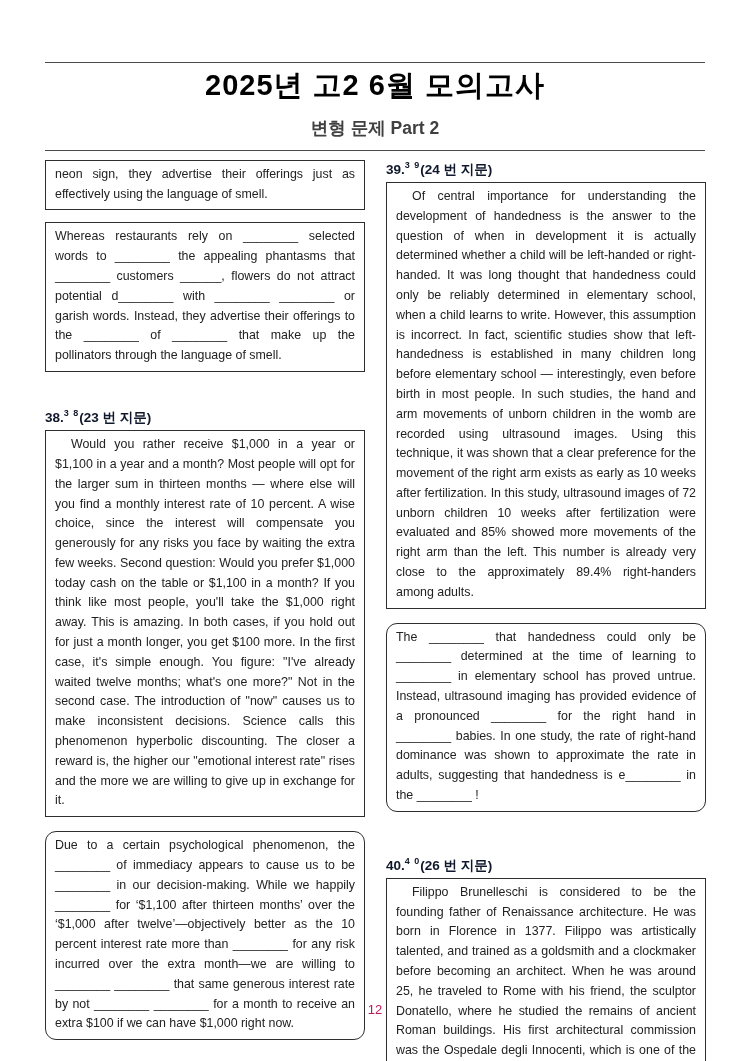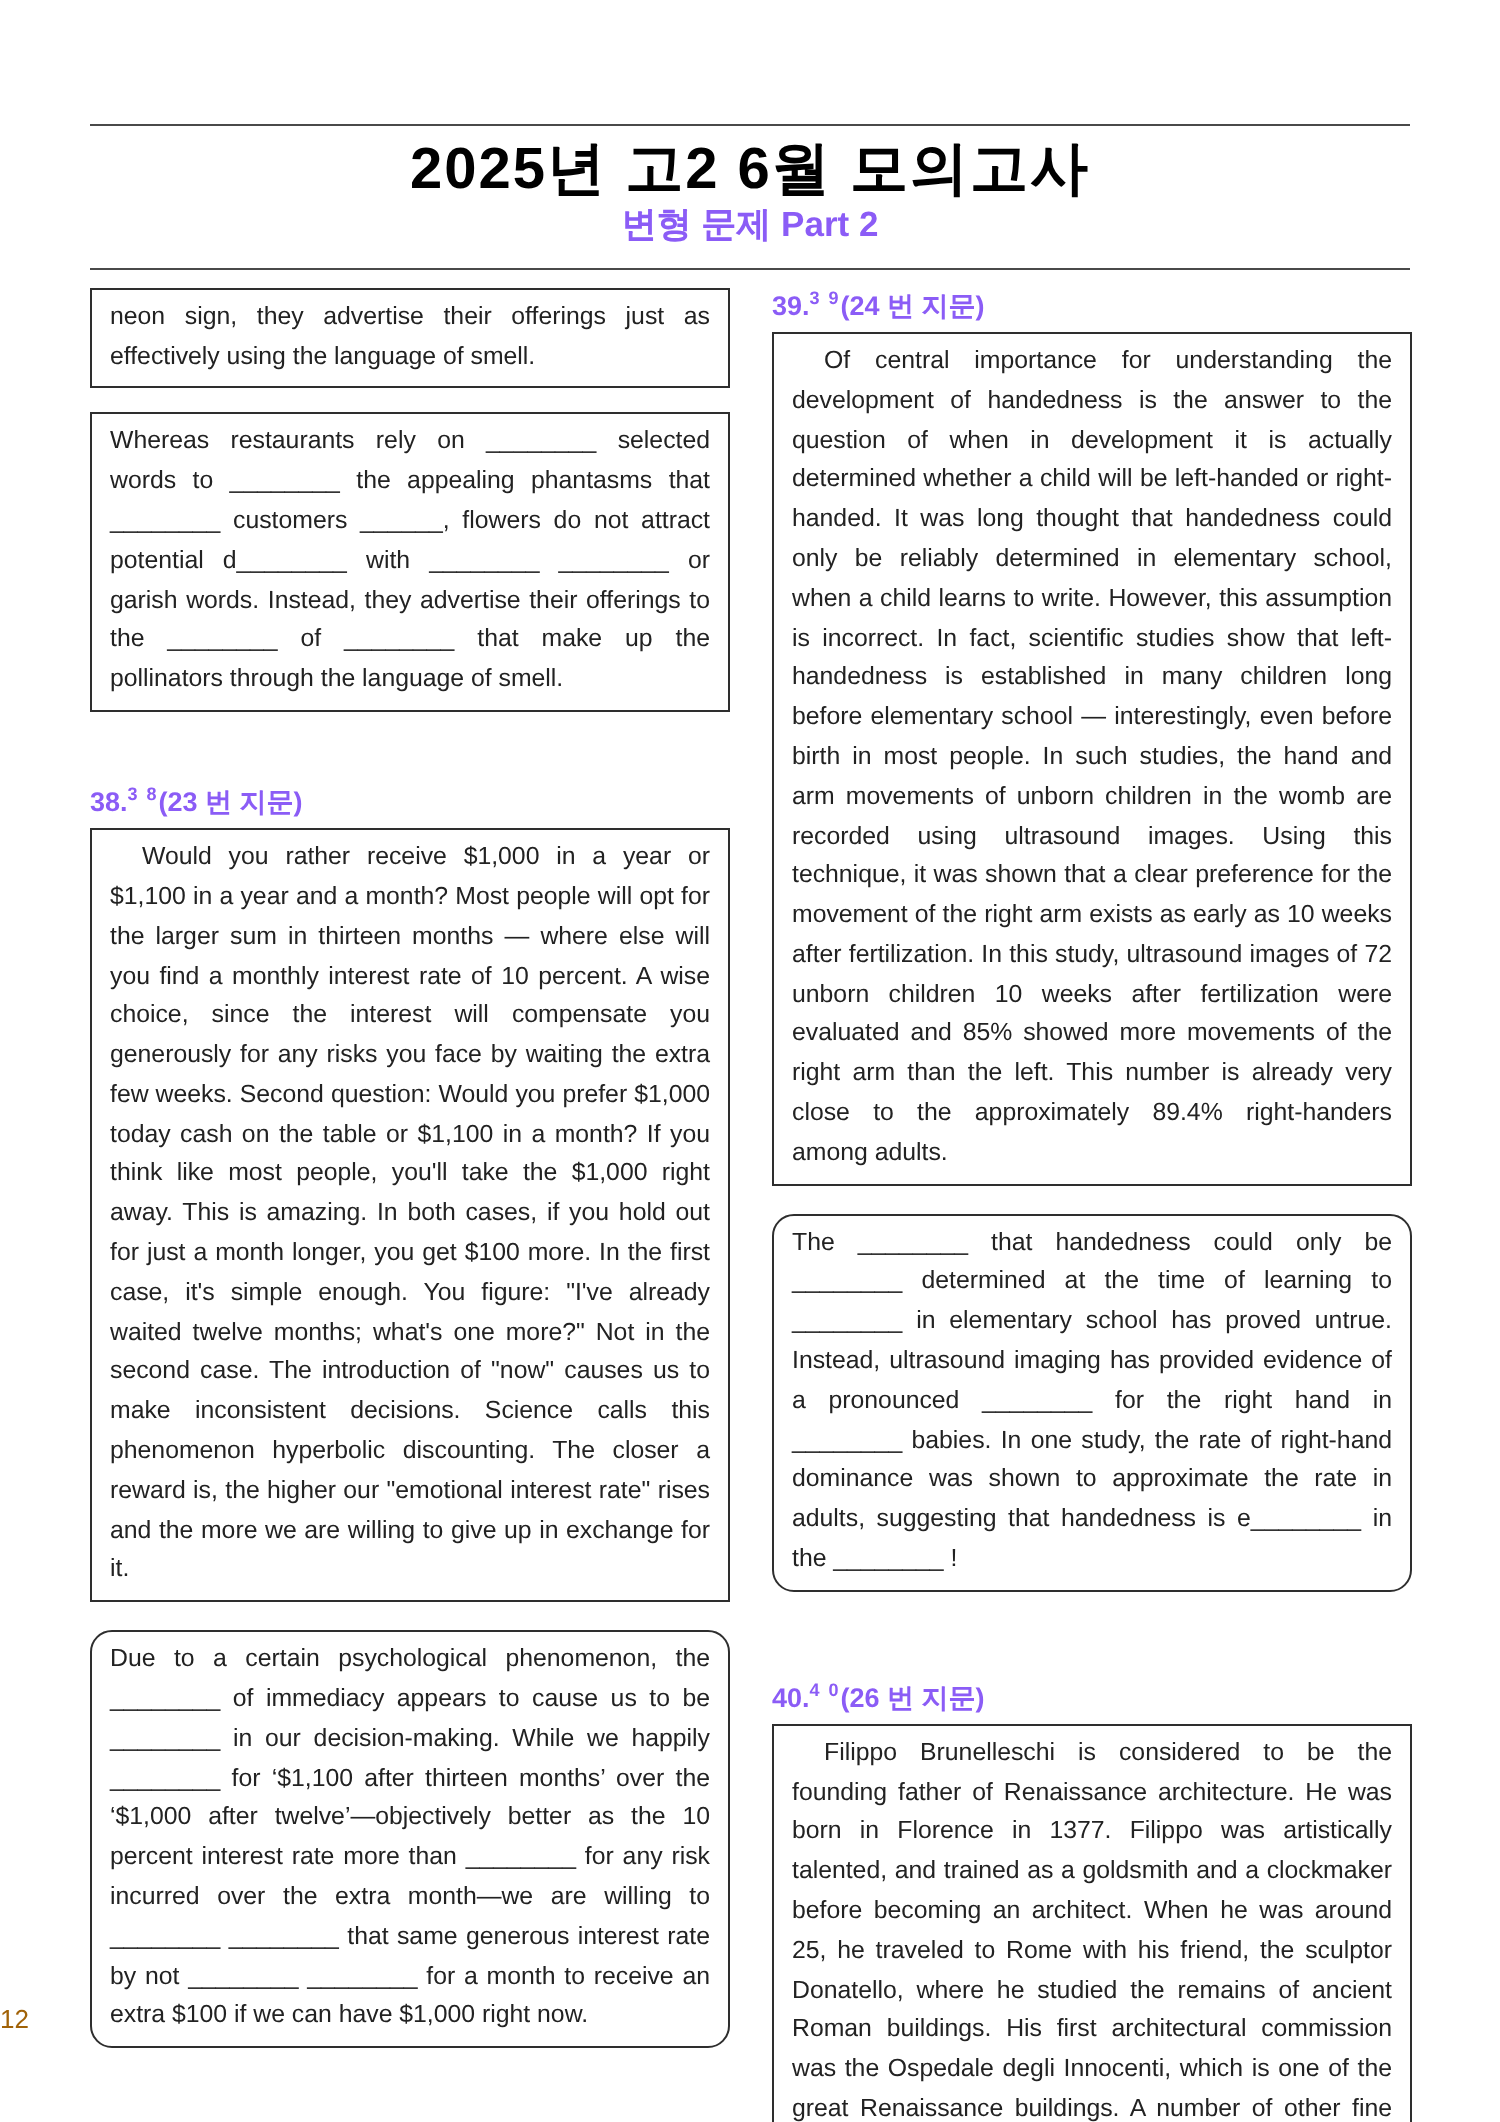--- a/index.html
+++ b/index.html
@@ -28,23 +28,23 @@
     font-weight: bold;
     letter-spacing: 1px;
     margin-top: 7px;
     line-height: 1.1;
     color: #000;
   }
   .doc-subtitle {
     text-align: center;
     font-size: 17.5px;
     font-weight: bold;
-    margin-top: 0;
+    margin-top: 16px;
     line-height: 1.2;
-    color: #8b5cf6;
+    color: #404040;
   }
   .columns {
     display: flex;
     gap: 21px;
     margin-top: 9px;
     align-items: flex-start;
   }
   .col {
     flex: 0 0 320px;
     width: 320px;
@@ -58,41 +58,41 @@
     margin: 0;
     font-size: 12.4px;
     line-height: 19.8px;
     text-align: justify;
     color: #222;
   }
   .box.passage p { text-indent: 16px; }
   .q-header {
     font-size: 13.5px;
     font-weight: bold;
-    color: #8b5cf6;
+    color: #0f172a;
     margin-bottom: 4px;
     line-height: 1.3;
   }
   .q-header sup {
     font-size: 9px;
     letter-spacing: 1px;
     font-weight: bold;
   }
   .mt-gap-small { margin-top: 12px; }
   .mt-gap-box { margin-top: 14px; border-radius: 11px; }
   .mt-section { margin-top: 36px; }
   .mt-section-right { margin-top: 44px; }
   .page-number {
     position: absolute;
     bottom: 44px;
     left: 0;
     width: 100%;
-    text-align: left;
+    text-align: center;
     font-size: 13px;
-    color: #a16207;
+    color: #be185d;
   }
 </style>
 </head>
 <body>
 
 <div class="page">
 
   <hr class="rule rule-top">
 
   <div class="doc-title">2025년 고2 6월 모의고사</div>

